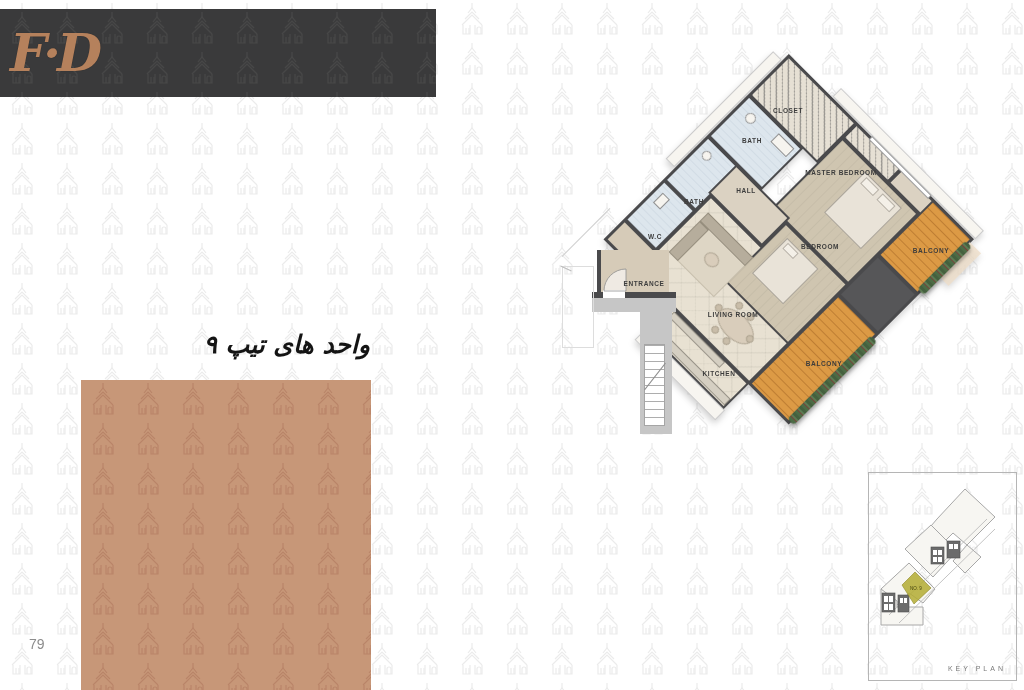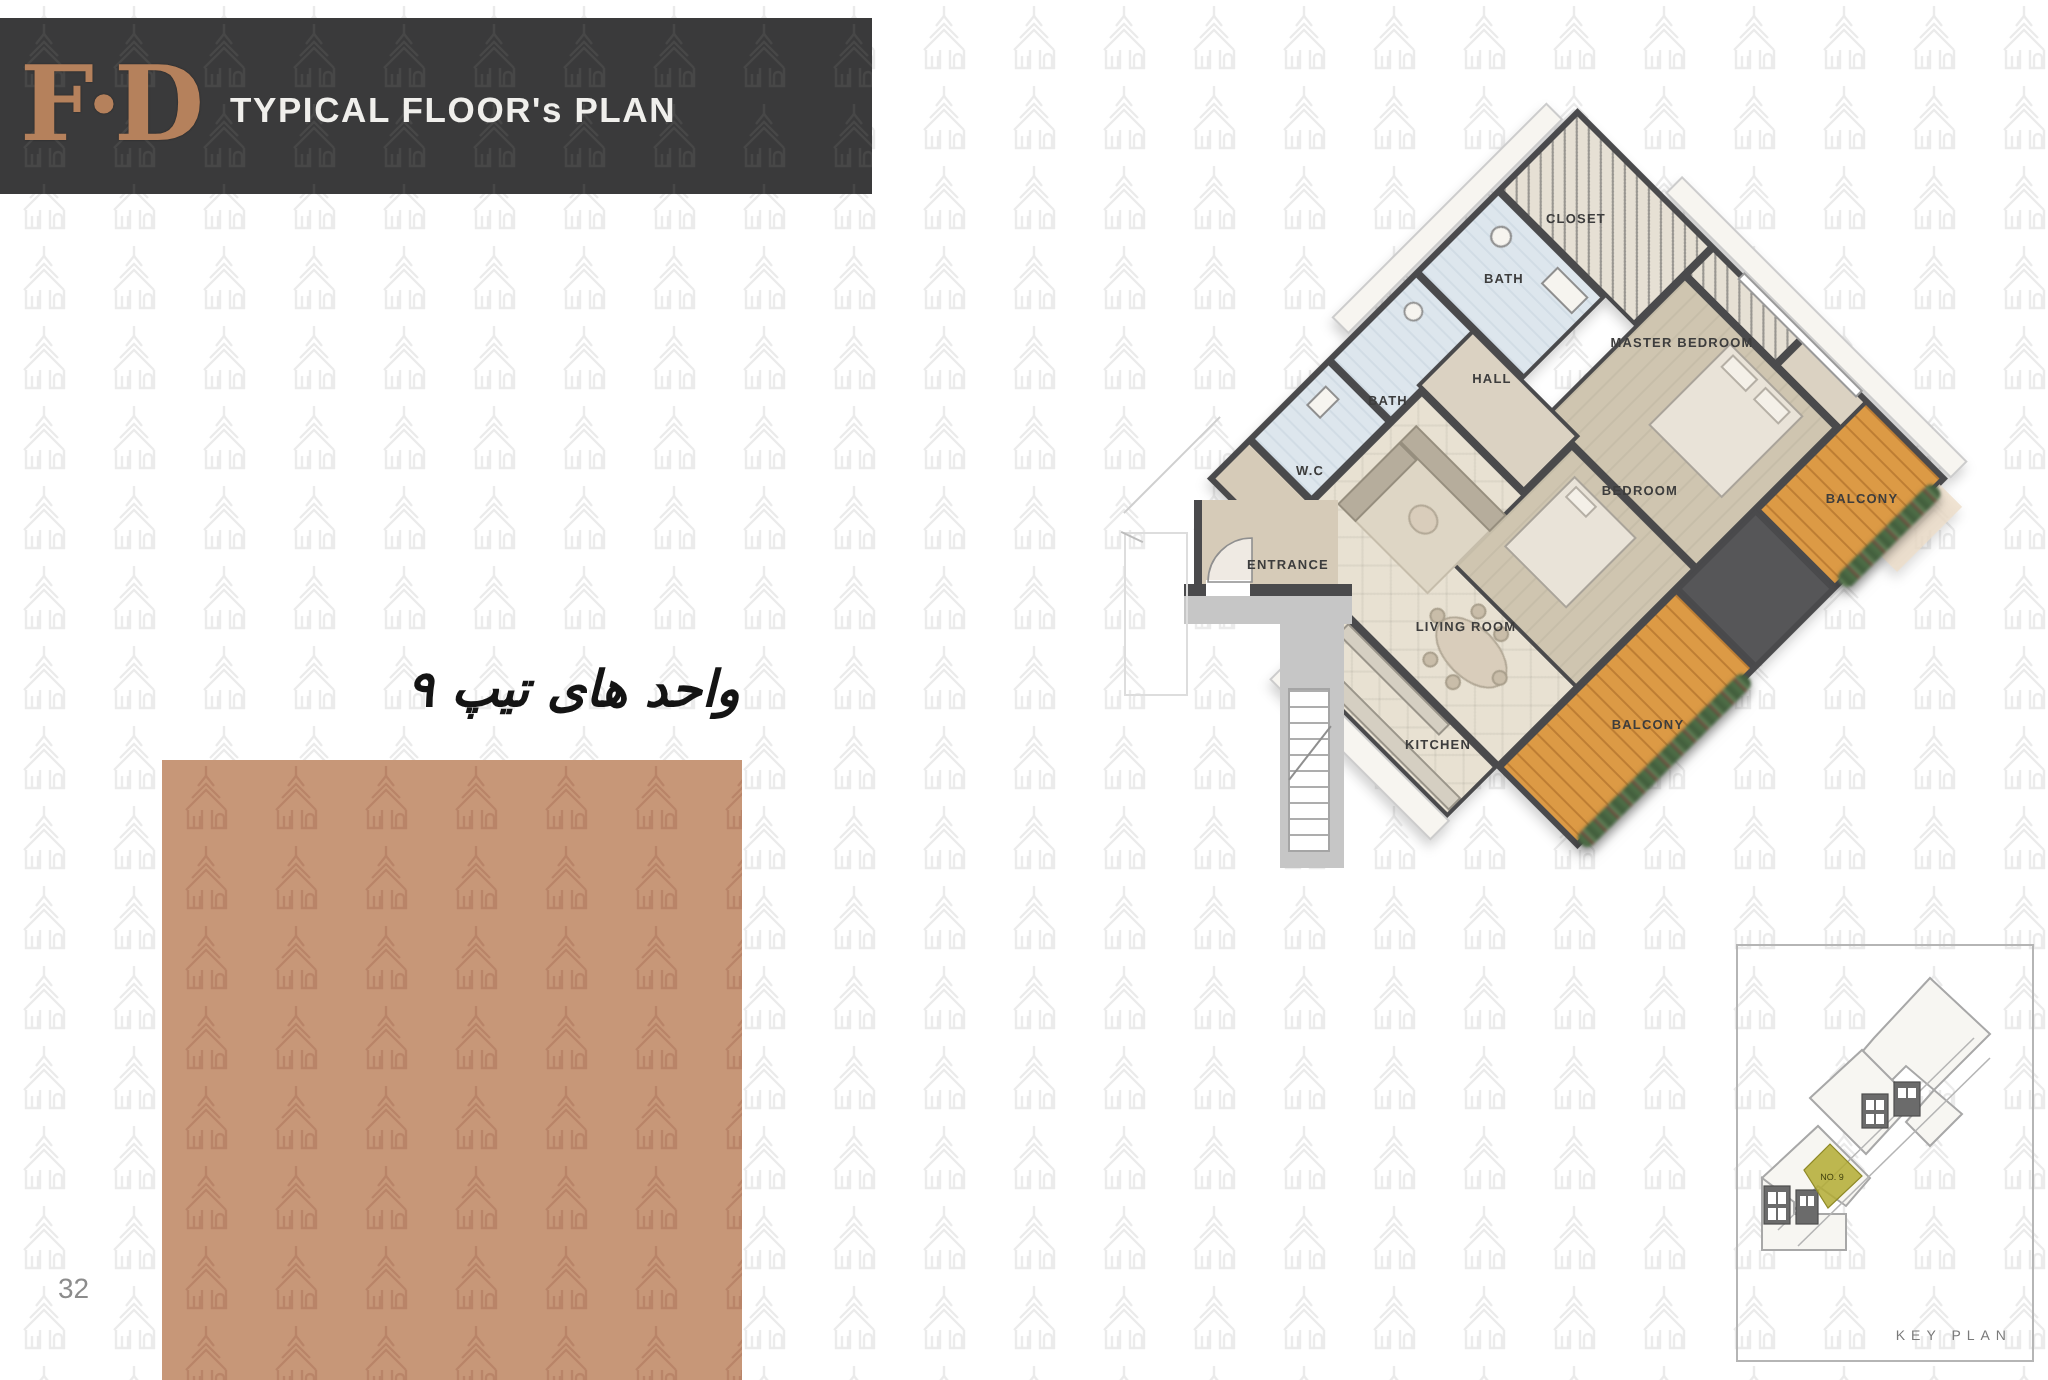--- a/index.html
+++ b/index.html
@@ -8,21 +8,21 @@
     background:#ffffff;font-family:"Liberation Sans",sans-serif;
   }
   svg.wm-fill{position:absolute;inset:0;pointer-events:none;}
   
   .header-bar{
     position:absolute;left:0;top:9px;width:436px;height:88px;
     background:#3a3a3b;overflow:hidden;
   }
   .logo-mono{
     position:absolute;left:10px;top:8px;width:92px;height:76px;
-    font-family:"DejaVu Serif",serif;font-weight:700;
+    font-family:"DejaVu Serif",serif;font-style:italic;font-weight:700;
     font-size:52px;line-height:72px;color:#b5815c;letter-spacing:-4px;
     text-shadow:0 0 1px rgba(0,0,0,.4);
   }
   .header-title{
     position:absolute;left:115px;top:36px;
     font-size:17.5px;font-weight:600;letter-spacing:.8px;color:#f0efec;
   }
   
   .unit-title{
     position:absolute;right:654px;top:330px;direction:rtl;white-space:nowrap;
@@ -173,21 +173,20 @@
     </pattern>
   </defs>
   <rect width="1024" height="690" fill="url(#wm-light)"></rect>
 </svg>
 
 <div class="header-bar">
   <svg class="wm-fill" width="436" height="88" aria-hidden="true">
     <rect width="436" height="88" fill="url(#wm-dark)"></rect>
   </svg>
   <div class="logo-mono">F·D</div>
-  <div class="header-title">TYPICAL FLOOR's PLAN</div>
 </div>
 
 <div class="unit-title">واحد های تیپ ۹</div>
 
 <div class="info-block">
   <svg class="wm-fill" width="290" height="310" aria-hidden="true">
     <rect width="290" height="310" fill="url(#wm-salmon)"></rect>
   </svg>
 </div>
 
@@ -303,13 +302,13 @@
         <rect x="20" y="131" width="4" height="6"></rect>
       <rect x="31" y="125" width="3" height="5"></rect>
         <rect x="35" y="125" width="3" height="5"></rect>
     </g>
     <polygon points="33,112 46,99 62,115 45,131" fill="#b3ac33" fill-opacity="0.85" stroke="#8f8a28" stroke-width="0.6"></polygon>
     <text x="47" y="117" font-size="4.5" fill="#44440f" text-anchor="middle">NO. 9</text>
   </svg>
   <div class="key-plan-label">KEY PLAN</div>
 </div>
 
-<div class="page-number">32</div>
+<div class="page-number">79</div>
 
 </body></html>

